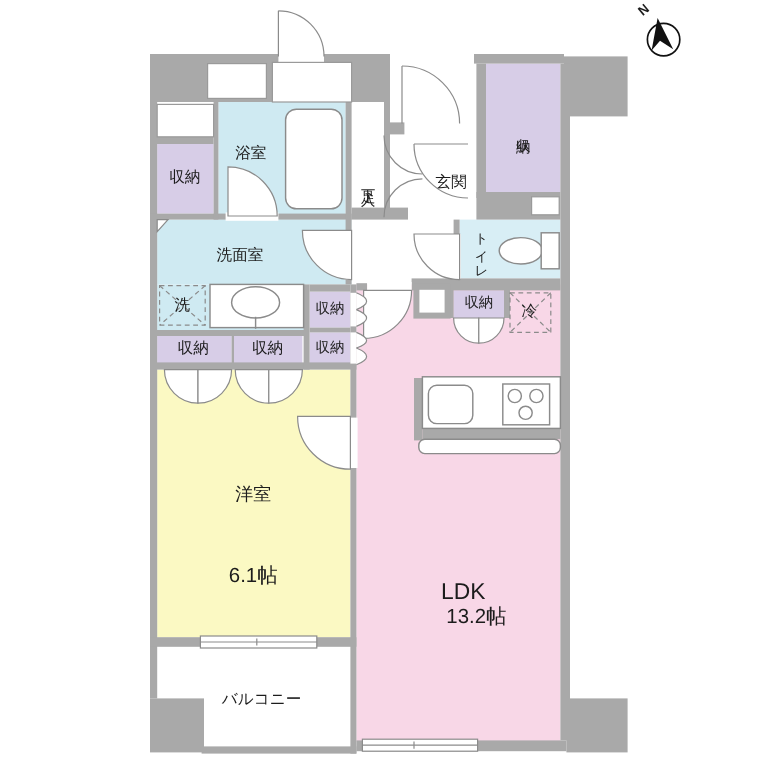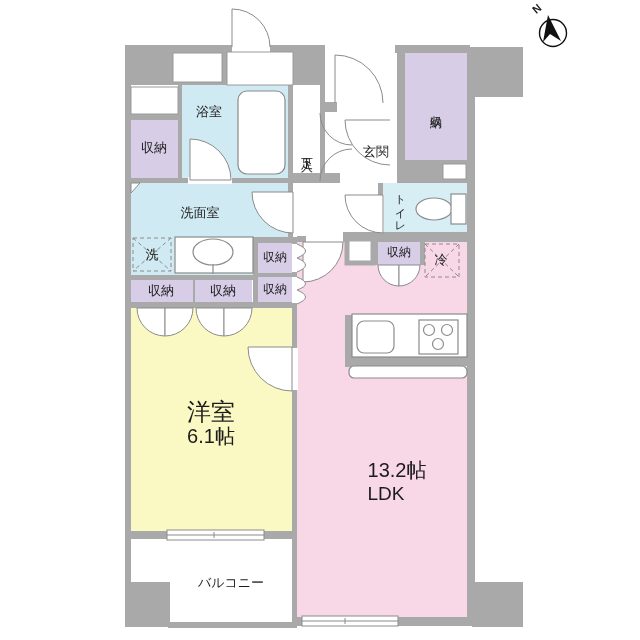--- a/index.html
+++ b/index.html
@@ -3,21 +3,21 @@
 <meta charset="utf-8">
 <style>
   html,body{margin:0;padding:0;background:#ffffff;}
   #stage{position:relative;width:640px;height:640px;background:#ffffff;overflow:hidden;
          font-family:"Liberation Sans","DejaVu Sans",sans-serif;}
   #plan-svg{position:absolute;left:0;top:0;}
   .lbl{position:absolute;transform:translate(-50%,-50%);white-space:nowrap;
        color:#1c1c1c;line-height:1.15;text-align:center;}
   .v{writing-mode:vertical-rl;text-orientation:upright;letter-spacing:1px;}
   .s13{font-size:13px;} .s12{font-size:12px;} .s11{font-size:11px;}
-  .big{font-size:24px;} .mid{font-size:20px;} .ldkf{font-size:19px;margin-top:44px;}
+  .big{font-size:15px;} .mid{font-size:17px;margin-top:44px;} .ldkf{font-size:19px;margin-top:44px;}
   .north{font-weight:bold;font-size:11px;transform:translate(-50%,-50%) rotate(-40deg);}
 </style>
 </head>
 <body>
 
 <div id="stage">
 <svg id="plan-svg" width="640" height="640" viewBox="0 0 640 640">
 
   <g>
     <rect x="182" y="85" width="106" height="98" fill="#cfeaf2"></rect>
@@ -154,33 +154,33 @@
     <path d="M297,290 Q314,297 297,304" fill="#ffffff"></path>
     <polygon points="131,183 140,183 131,193" fill="#ffffff"></polygon>
   </g>
 
   <g>
     <circle cx="553" cy="33" r="13.5" fill="#ffffff" stroke="#111111" stroke-width="1.4"></circle>
     <polygon points="548,15 561,41 550,34 543,42" fill="#111111"></polygon>
   </g>
 </svg>
 
-  <div class="lbl s13" style="left:209px;top:112px">浴室</div>
+  <div class="lbl s13" style="left:209px;top:128px">浴室</div>
   <div class="lbl s13" style="left:200px;top:213px">洗面室</div>
   <div class="lbl s13" style="left:376px;top:152px">玄関</div>
   <div class="lbl v s11" style="left:400px;top:207px">トイレ</div>
   <div class="lbl v s12" style="left:306px;top:149px">下足入</div>
   <div class="lbl v s12" style="left:435px;top:107px">収納</div>
   <div class="lbl s13" style="left:154px;top:148px">収納</div>
   <div class="lbl s12" style="left:275px;top:258px">収納</div>
   <div class="lbl s12" style="left:275px;top:290px">収納</div>
   <div class="lbl s13" style="left:161px;top:291px">収納</div>
   <div class="lbl s13" style="left:223px;top:291px">収納</div>
   <div class="lbl s12" style="left:399px;top:253px">収納</div>
   <div class="lbl s13" style="left:152px;top:255px">洗</div>
   <div class="lbl s13" style="left:441px;top:260px">冷</div>
   <div class="lbl big" style="left:211px;top:412px">洋室</div>
   <div class="lbl mid" style="left:211px;top:436px">6.1帖</div>
   <div class="lbl ldkf" style="left:386px;top:450px">LDK</div>
   <div class="lbl mid" style="left:397px;top:470px">13.2帖</div>
-  <div class="lbl s13" style="left:231px;top:583px">バルコニー</div>
+  <div class="lbl s13" style="left:218px;top:583px">バルコニー</div>
   <div class="lbl north" style="left:537px;top:9px">N</div>
 </div>
 
 </body></html>

